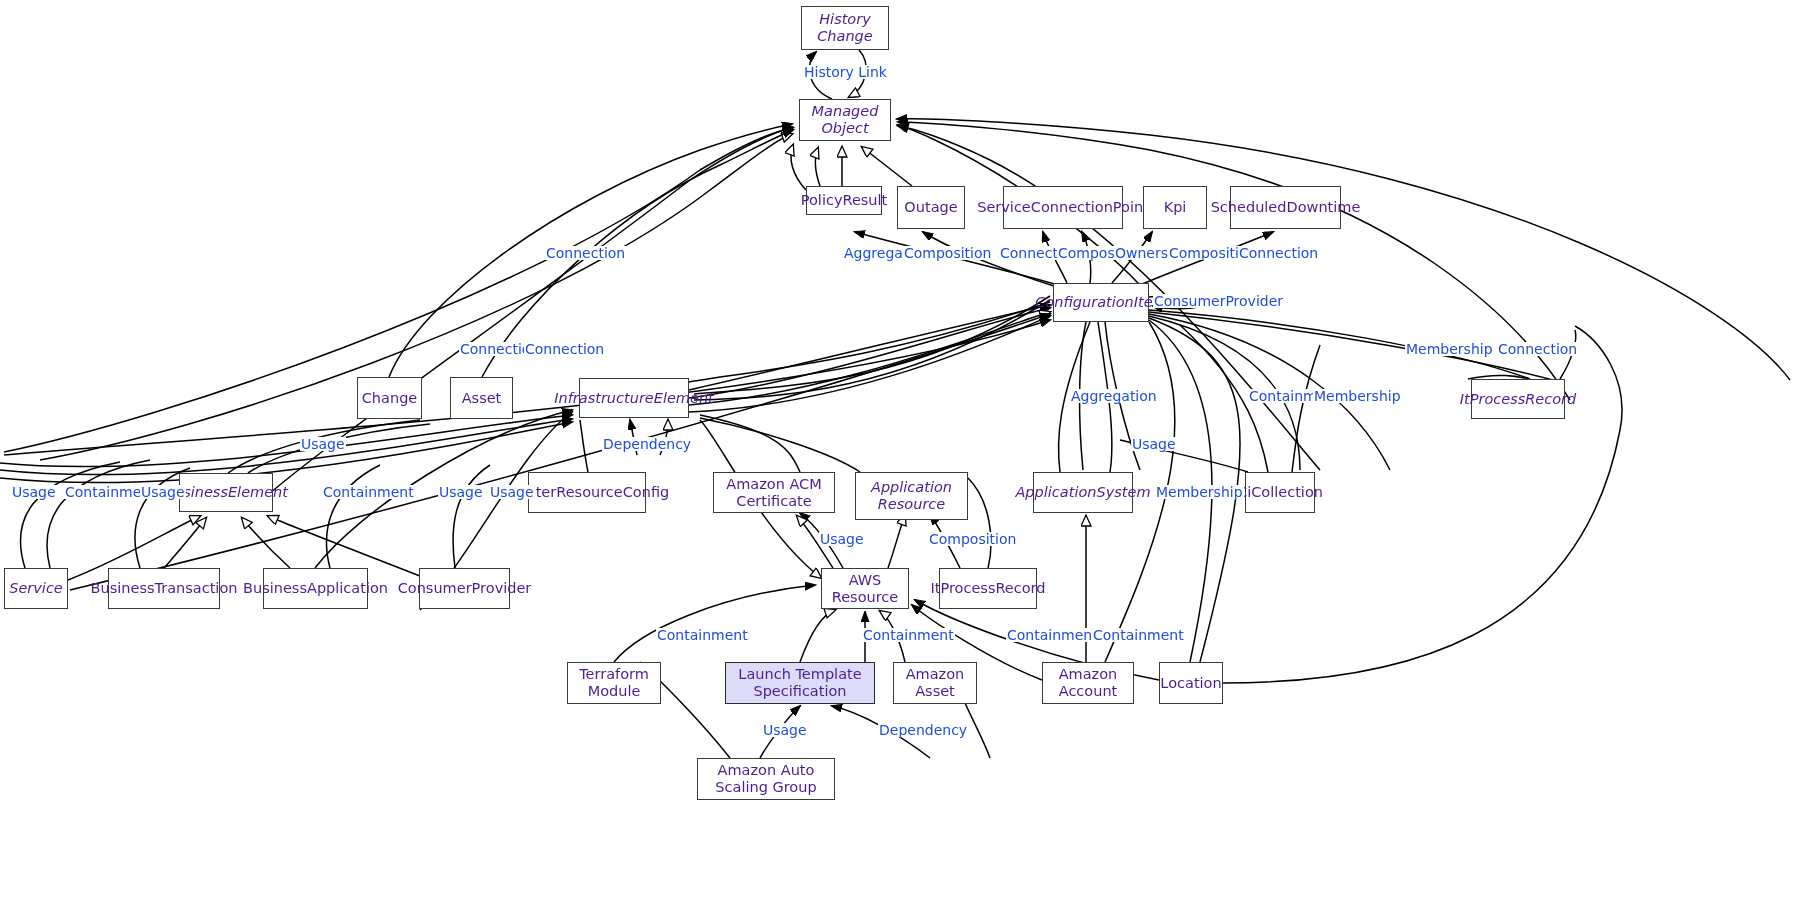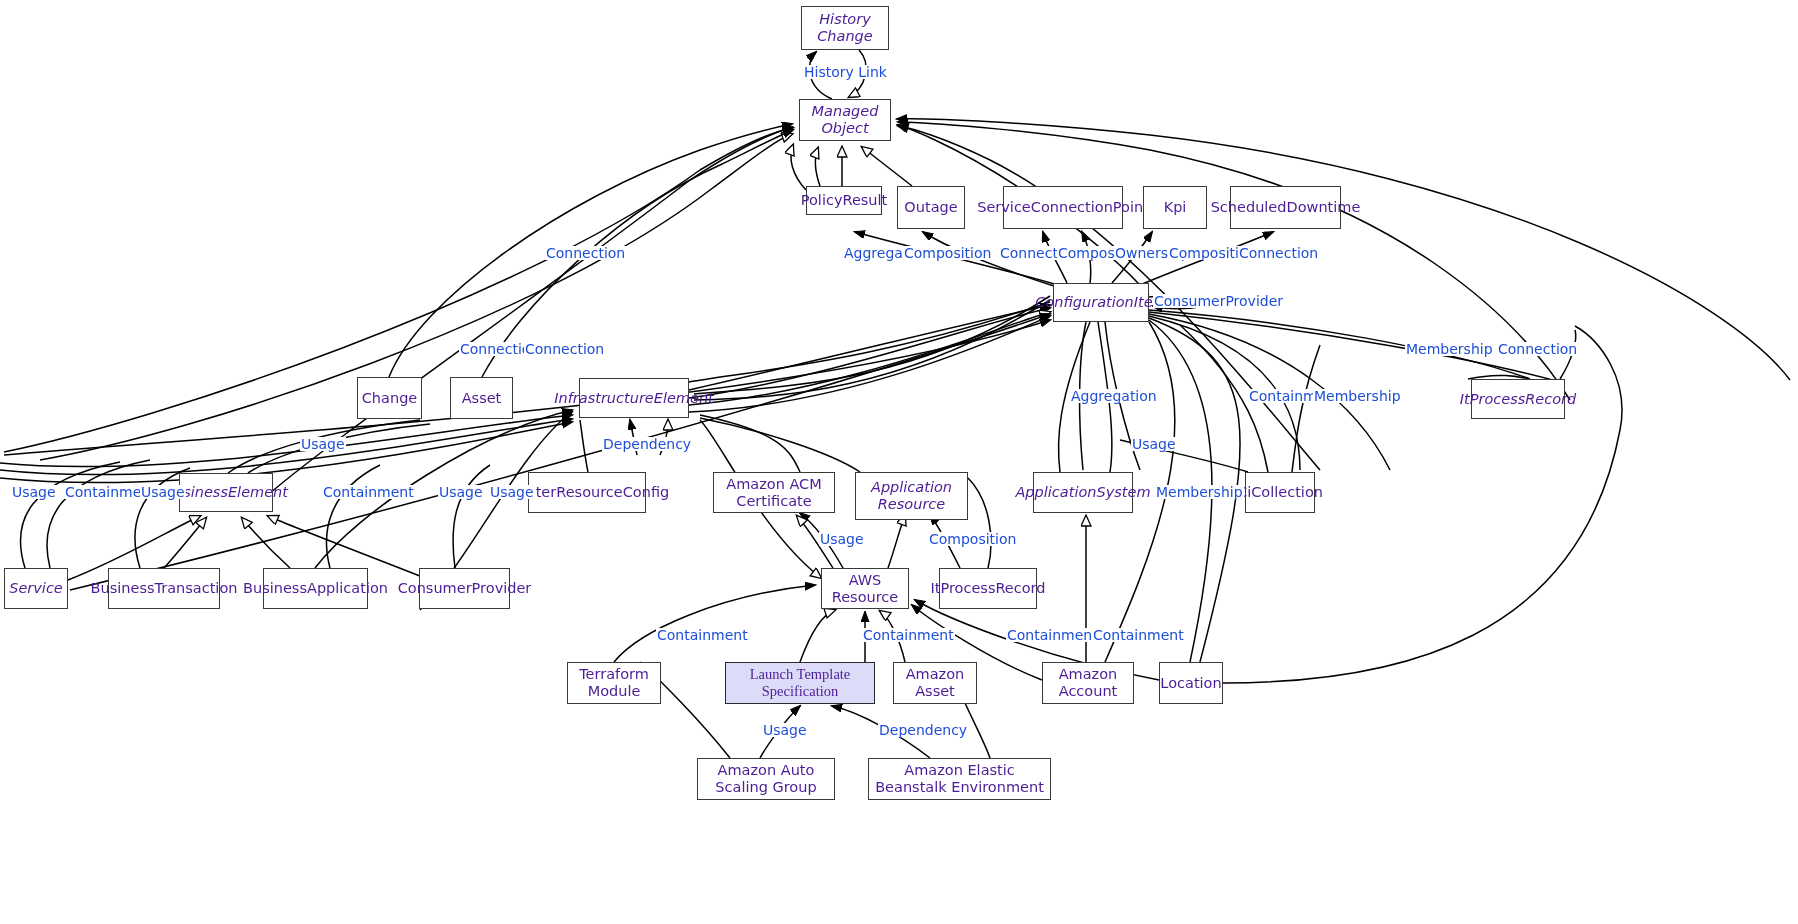--- a/index.html
+++ b/index.html
@@ -3,21 +3,21 @@
 <meta charset="utf-8">
 <style>
   html,body{margin:0;padding:0;background:#ffffff;}
   body{font-family:"DejaVu Sans","Liberation Sans",sans-serif;}
   #canvas{position:relative;width:1798px;height:924px;overflow:hidden;background:#fff;}
   svg#edges{position:absolute;left:0;top:0;width:1798px;height:924px;}
   .node{position:absolute;box-sizing:border-box;border:1.6px solid #3a3a3a;background:#ffffff;
         display:flex;align-items:center;justify-content:center;text-align:center;
         font-size:14.5px;color:#4c1d95;line-height:1.15;padding:2px 6px;}
   .node.abstract{font-style:italic;}
-  .node.highlight{background:#dcdcf8;border-color:#2b2b2b;font-family:Liberation Serif, serif;}
+  .node.highlight{background:#dcdcf8;border-color:#2b2b2b;}
   .edge-label{position:absolute;font-size:14px;color:#1d4ed8;white-space:nowrap;
               background:#ffffff;padding:0 1px;line-height:1;}
   .ln{fill:none;stroke:#000;stroke-width:1.5;}
   .ln-thin{fill:none;stroke:#000;stroke-width:1.3;}
   .hollow-head{fill:#ffffff;stroke:#000;stroke-width:1.3;}
   .solid-head{fill:#000;stroke:#000;stroke-width:1;}
 </style>
 </head>
 <body>
 
@@ -253,23 +253,20 @@
       <span>Amazon Asset</span>
     </div>
   <div class="node" style="left:1042px;top:662px;width:92px;height:42px">
       <span>Amazon Account</span>
     </div>
   <div class="node" style="left:1159px;top:662px;width:64px;height:42px">
       <span>Location</span>
     </div>
   <div class="node" style="left:697px;top:758px;width:138px;height:42px">
       <span>Amazon Auto Scaling Group</span>
-    </div>
-  <div class="node" style="left:868px;top:758px;width:183px;height:42px">
-      <span>Amazon Elastic Beanstalk Environment</span>
     </div>
 
   <div class="edge-label" style="left:803px;top:65px">History Link</div>
   <div class="edge-label" style="left:843px;top:246px">Aggregation</div>
   <div class="edge-label" style="left:903px;top:246px">Composition</div>
   <div class="edge-label" style="left:999px;top:246px">Connection</div>
   <div class="edge-label" style="left:1057px;top:246px">Composition</div>
   <div class="edge-label" style="left:1114px;top:246px">Ownership</div>
   <div class="edge-label" style="left:1168px;top:246px">Composition</div>
   <div class="edge-label" style="left:1238px;top:246px">Connection</div>

